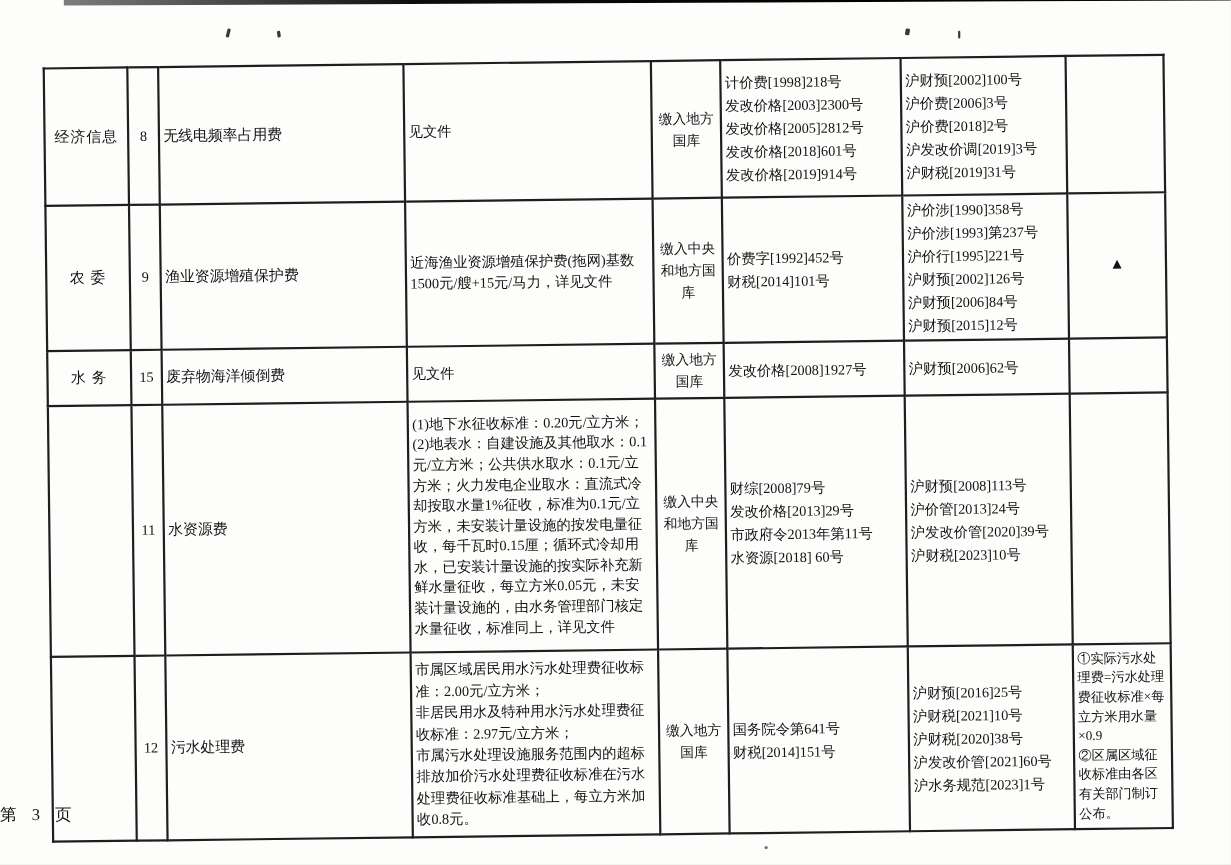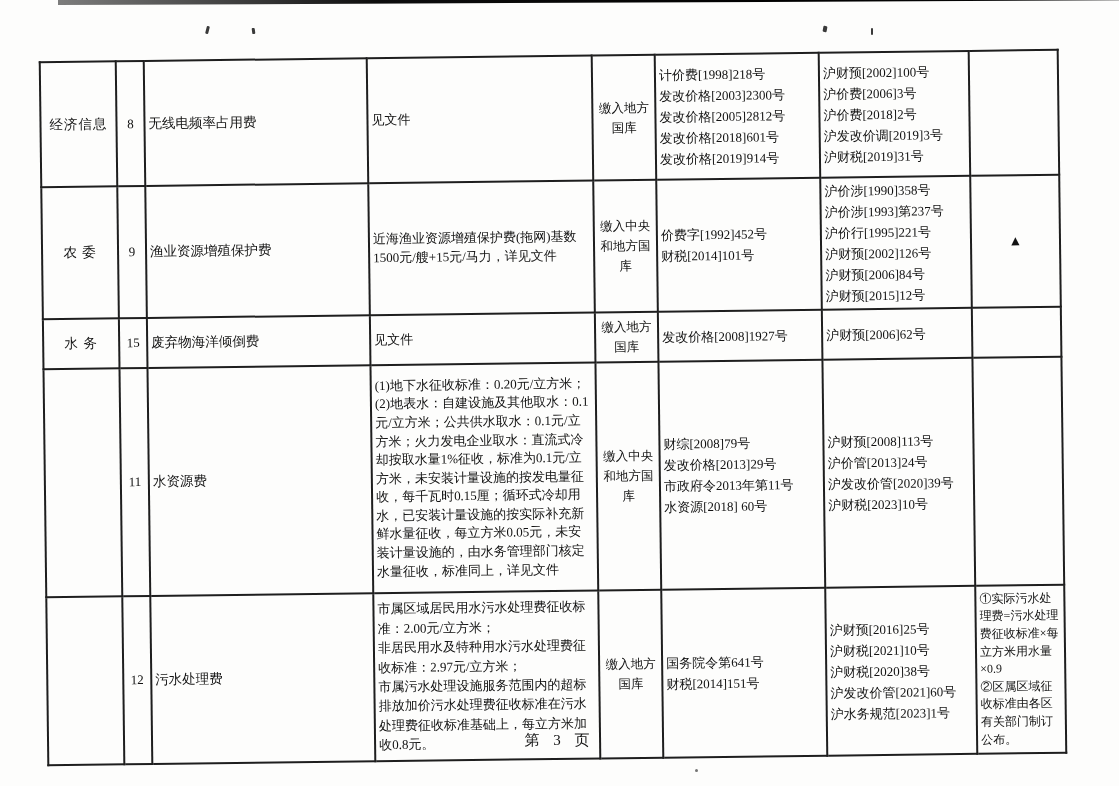--- a/index.html
+++ b/index.html
@@ -61,21 +61,21 @@
   .c-treas { text-align: center; font-size: 12.5px; line-height: 20px; white-space: pre-line; padding: 2px 1px; }
   .c-docs  { text-align: left; font-size: 13px; line-height: 21px; white-space: pre-line; padding-left: 8px; }
   .c-note  { text-align: center; font-size: 14px; }
   .c-note-sm {
     text-align: left; font-size: 12px; line-height: 17.6px;
     white-space: pre-line; vertical-align: top; padding: 4px 2px 2px 4px;
   }
   .footer {
     position: absolute;
     top: 731px; left: 0; right: 0;
-    text-align: center;
+    text-align: left;
     font-size: 15px;
     letter-spacing: 5px;
   }
 </style>
 </head>
 <body>
 
 <div class="page">
 
   <div class="top-smudge"></div>

